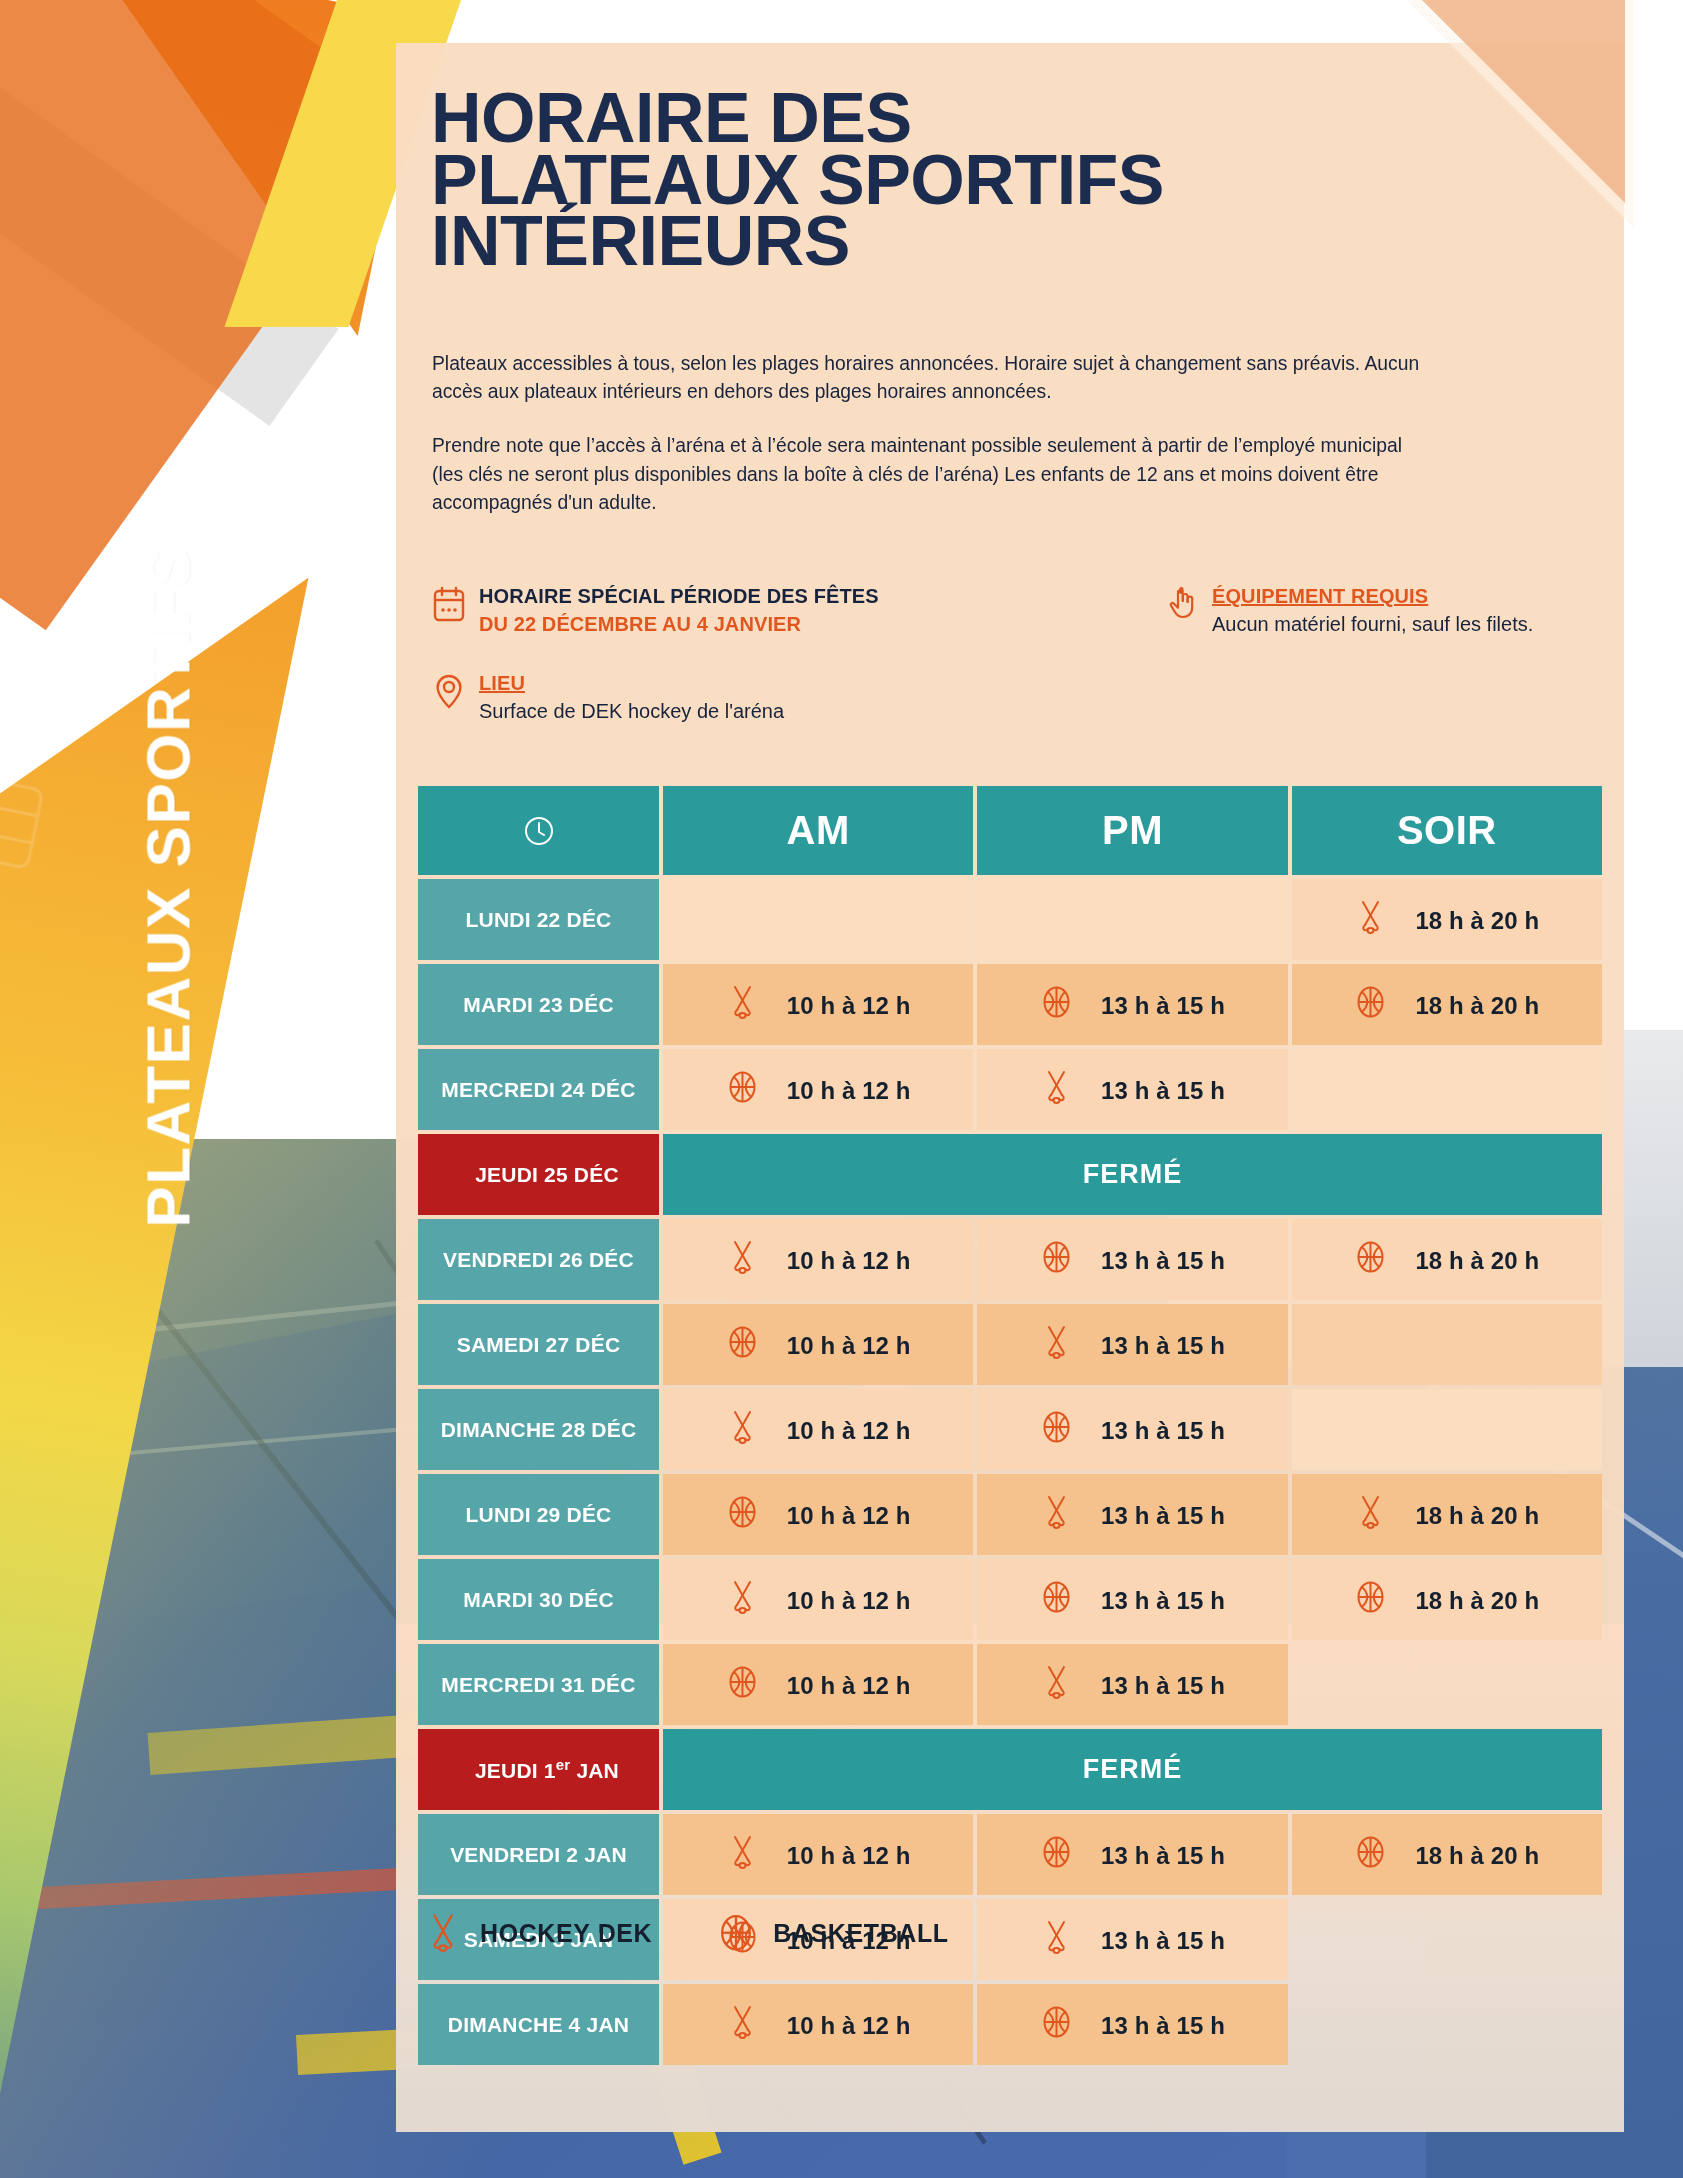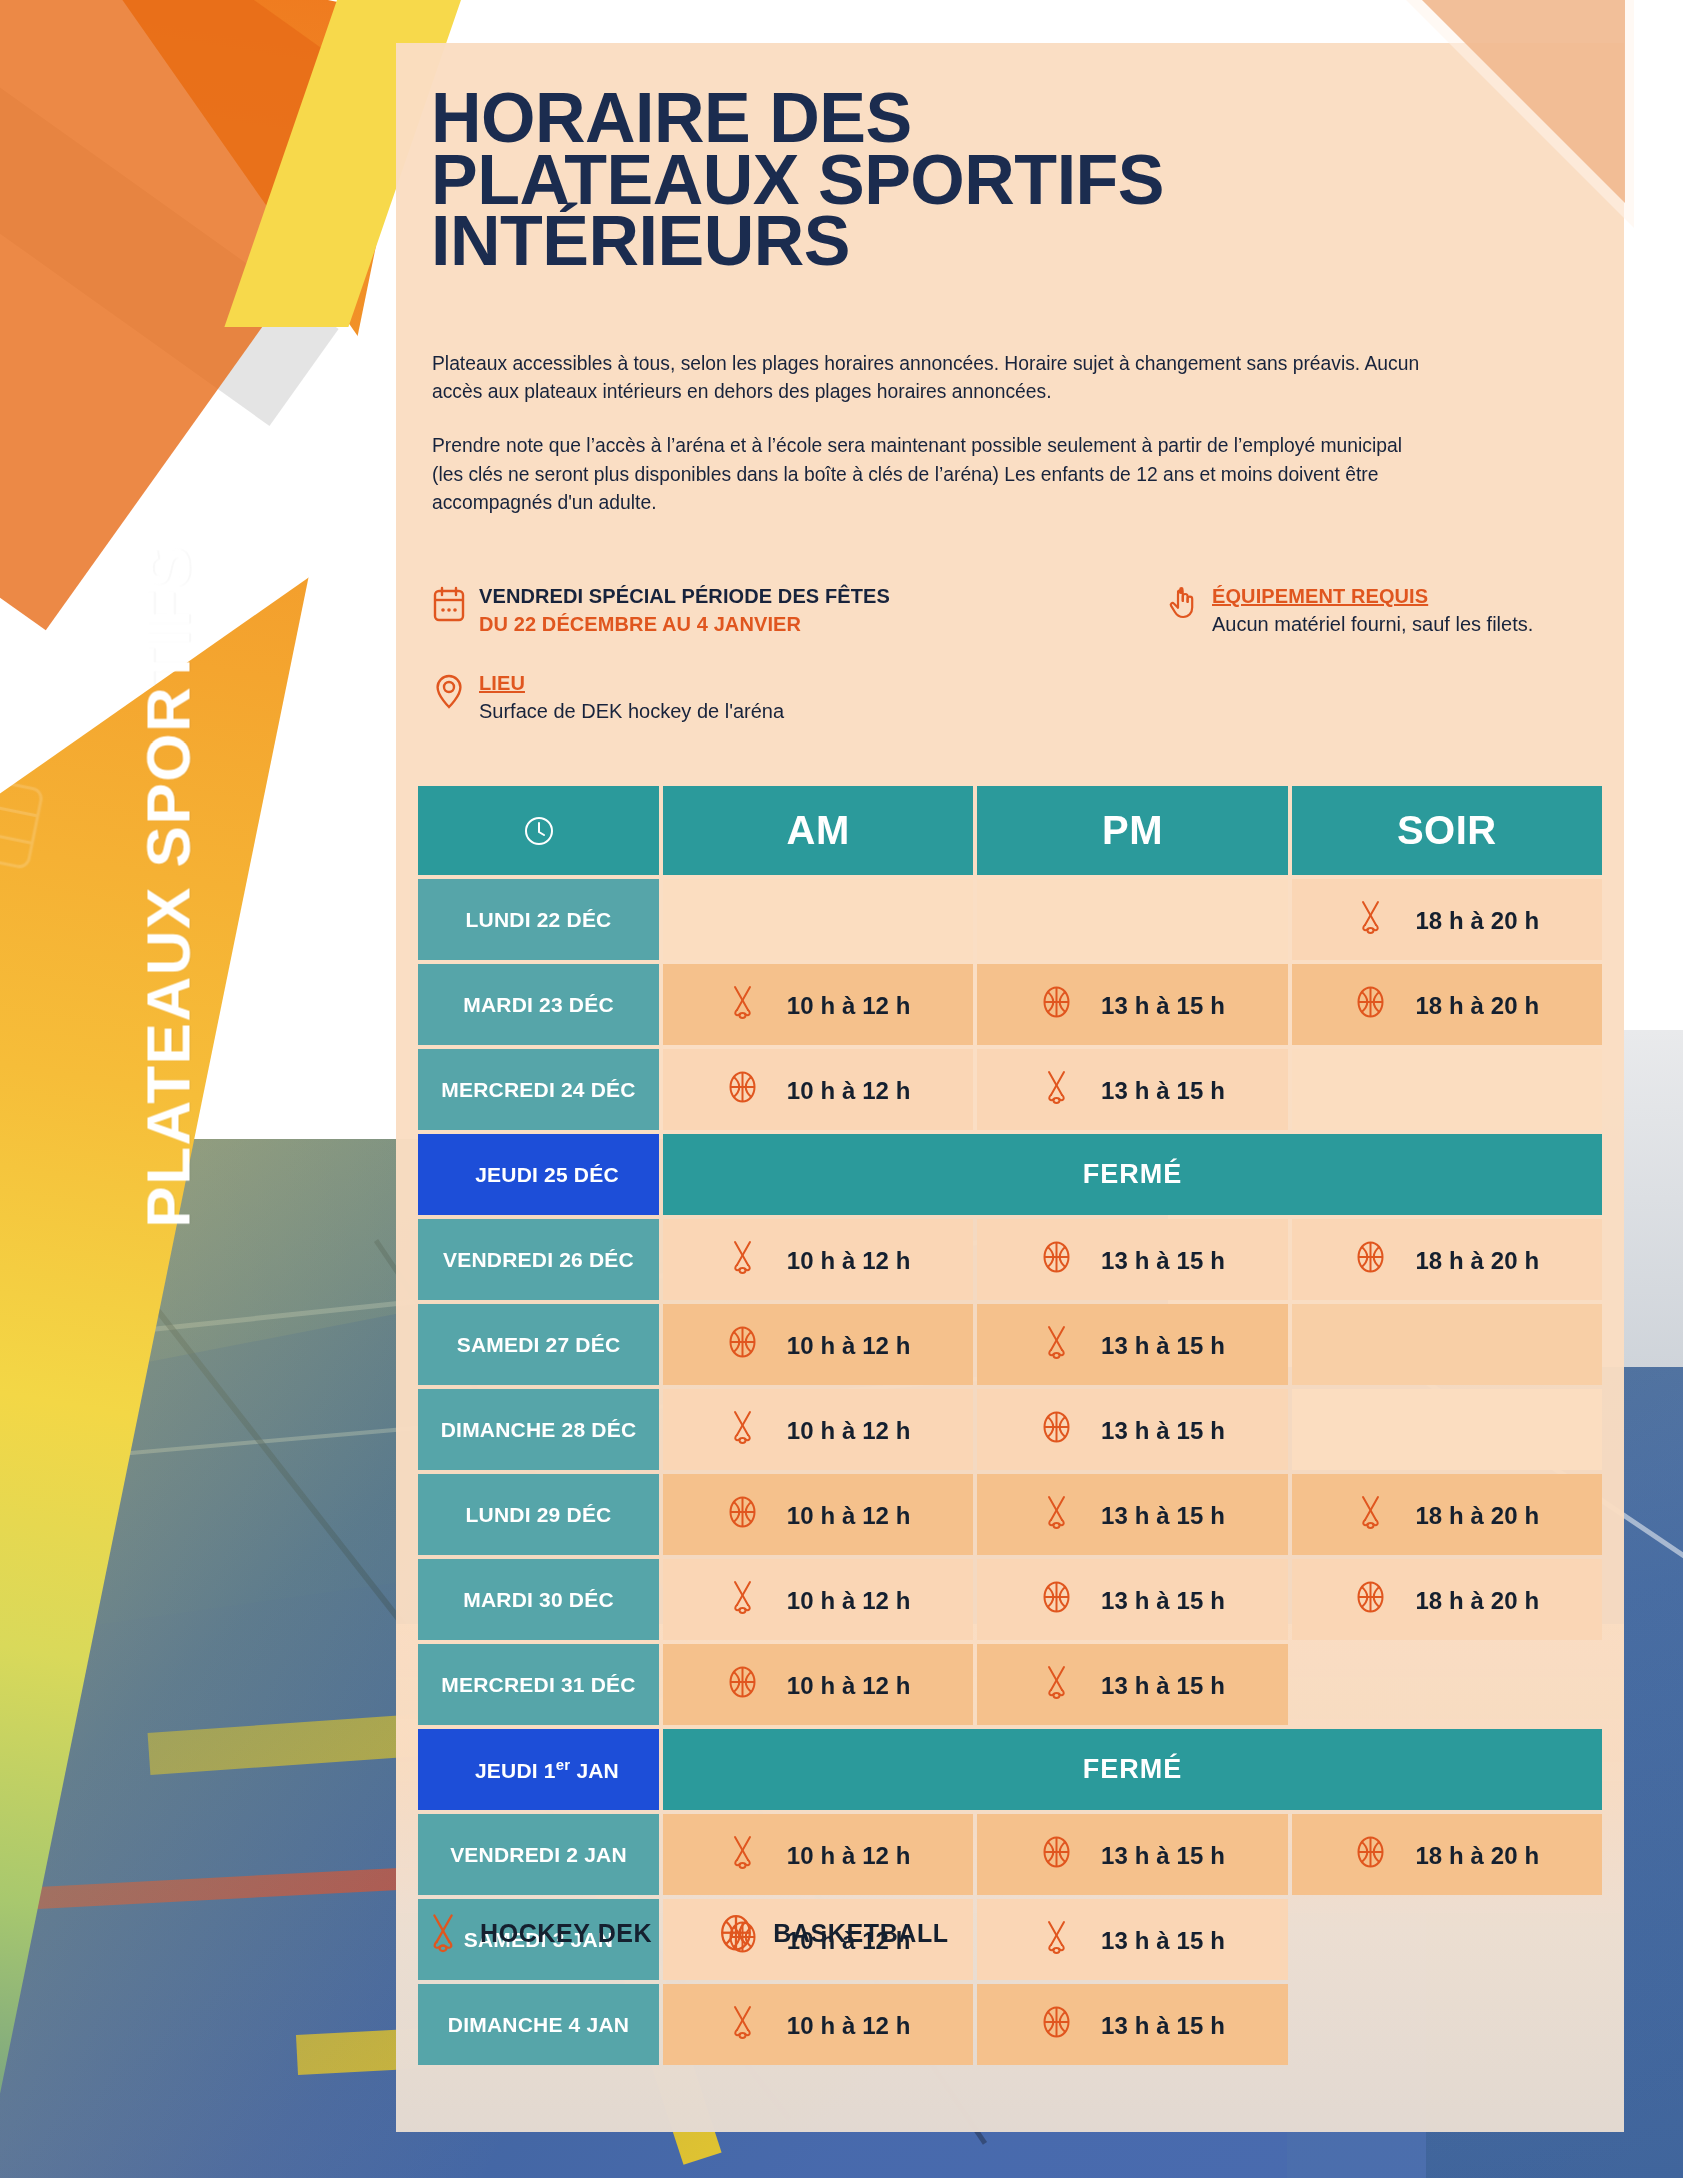--- a/index.html
+++ b/index.html
@@ -107,21 +107,21 @@
   .sched col.c-slot{width:auto;}
 
   thead th{background:#2b9a9b;color:#fff;height:89px;vertical-align:middle;
     text-align:center;font-size:40px;font-weight:800;letter-spacing:0.5px;font-stretch:condensed;}
   thead th.hclock{font-size:0;}
   .clock-ic{display:inline-block;width:34px;height:34px;vertical-align:middle;}
 
   td.day{background:#56a5a9;color:#fff;text-align:center;vertical-align:middle;
     font-size:21px;font-weight:800;letter-spacing:0.2px;height:81px;font-stretch:condensed;}
   td.day sup{font-size:15px;vertical-align:super;}
-  tr.closed td.day{background:#1d4ed8;padding-left:17px;}
+  tr.closed td.day{background:#b91c1c;padding-left:17px;}
 
   td.slot{vertical-align:middle;text-align:center;color:#15202f;
     font-size:24px;font-weight:600;letter-spacing:0.1px;height:81px;}
   td.slot .wrap{display:inline-flex;align-items:flex-end;gap:28px;white-space:nowrap;}
   td.slot .sic{width:33px;height:36px;flex:0 0 33px;}
 
   td.tone-a{background:#f5c18c;}
   td.tone-b{background:#fad6b5;}
   td.tone-empty-a{background:#fbddc0;}
   td.tone-empty-b{background:#f8cfa6;}
@@ -246,21 +246,21 @@
         <svg viewBox="0 0 34 38" fill="none" stroke="#e0561f" stroke-width="2.4">
           <rect x="3" y="6" width="28" height="29" rx="4"></rect>
           <path d="M3 15h28" stroke-width="2.4"></path>
           <path d="M10 3v7M24 3v7" stroke-linecap="round"></path>
           <circle cx="11" cy="25" r="1.8" fill="#e0561f" stroke="none"></circle>
           <circle cx="17" cy="25" r="1.8" fill="#e0561f" stroke="none"></circle>
           <circle cx="23" cy="25" r="1.8" fill="#e0561f" stroke="none"></circle>
         </svg>
       </span>
       <span class="tx">
-        <p class="ih dark">VENDREDI SPÉCIAL PÉRIODE DES FÊTES</p>
+        <p class="ih dark">HORAIRE SPÉCIAL PÉRIODE DES FÊTES</p>
         <p class="isub or">DU 22 DÉCEMBRE AU 4 JANVIER</p>
       </span>
     </div>
 
     <div class="iblock b-lieu">
       <span class="ic">
         <svg viewBox="0 0 34 38" fill="none" stroke="#e0561f" stroke-width="2.4">
           <path d="M17 4c-6.3 0-11.4 5-11.4 11.2C5.6 24 17 35 17 35s11.4-11 11.4-19.8C28.4 9 23.3 4 17 4z"></path>
           <circle cx="17" cy="15" r="5"></circle>
         </svg>

